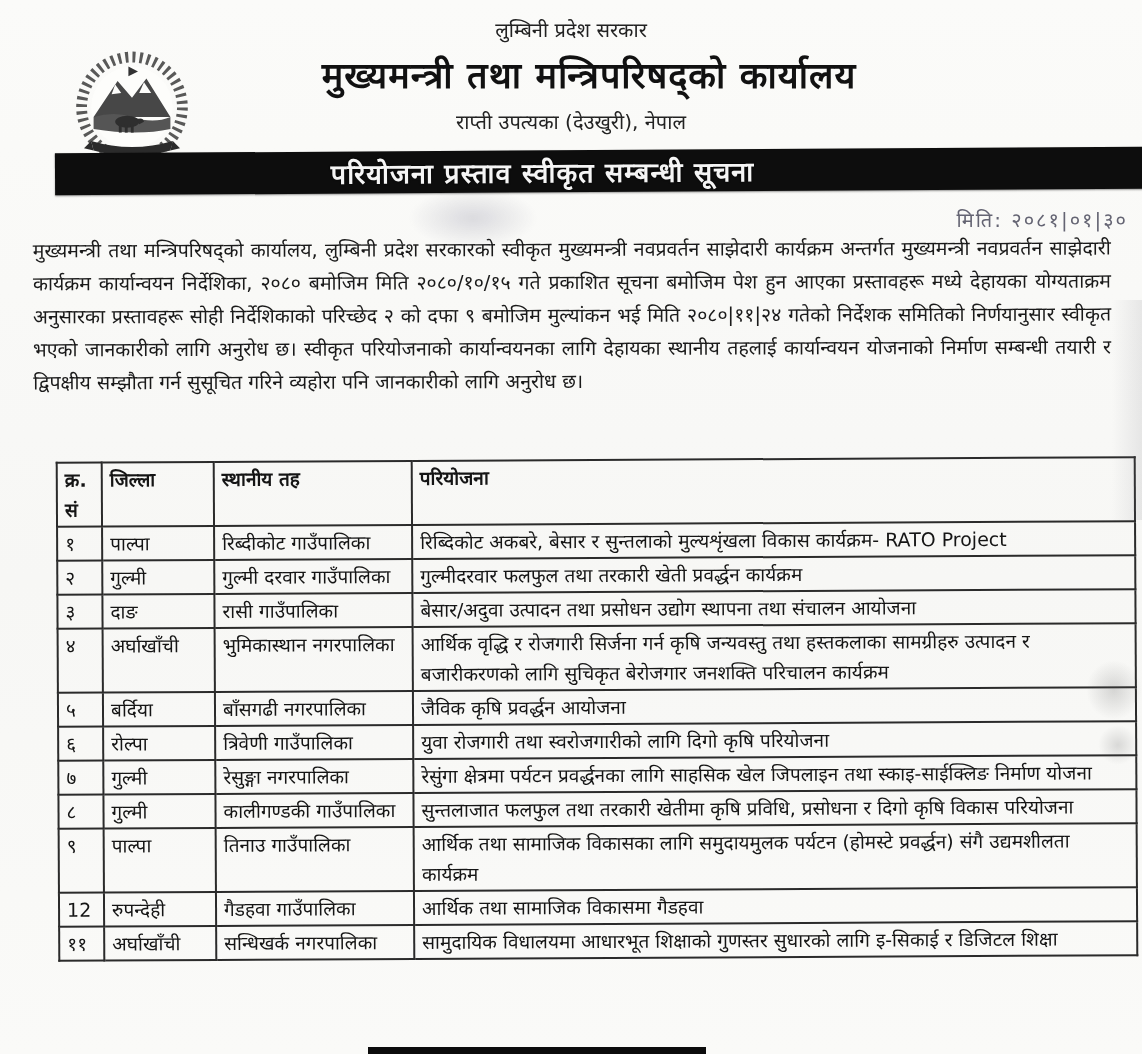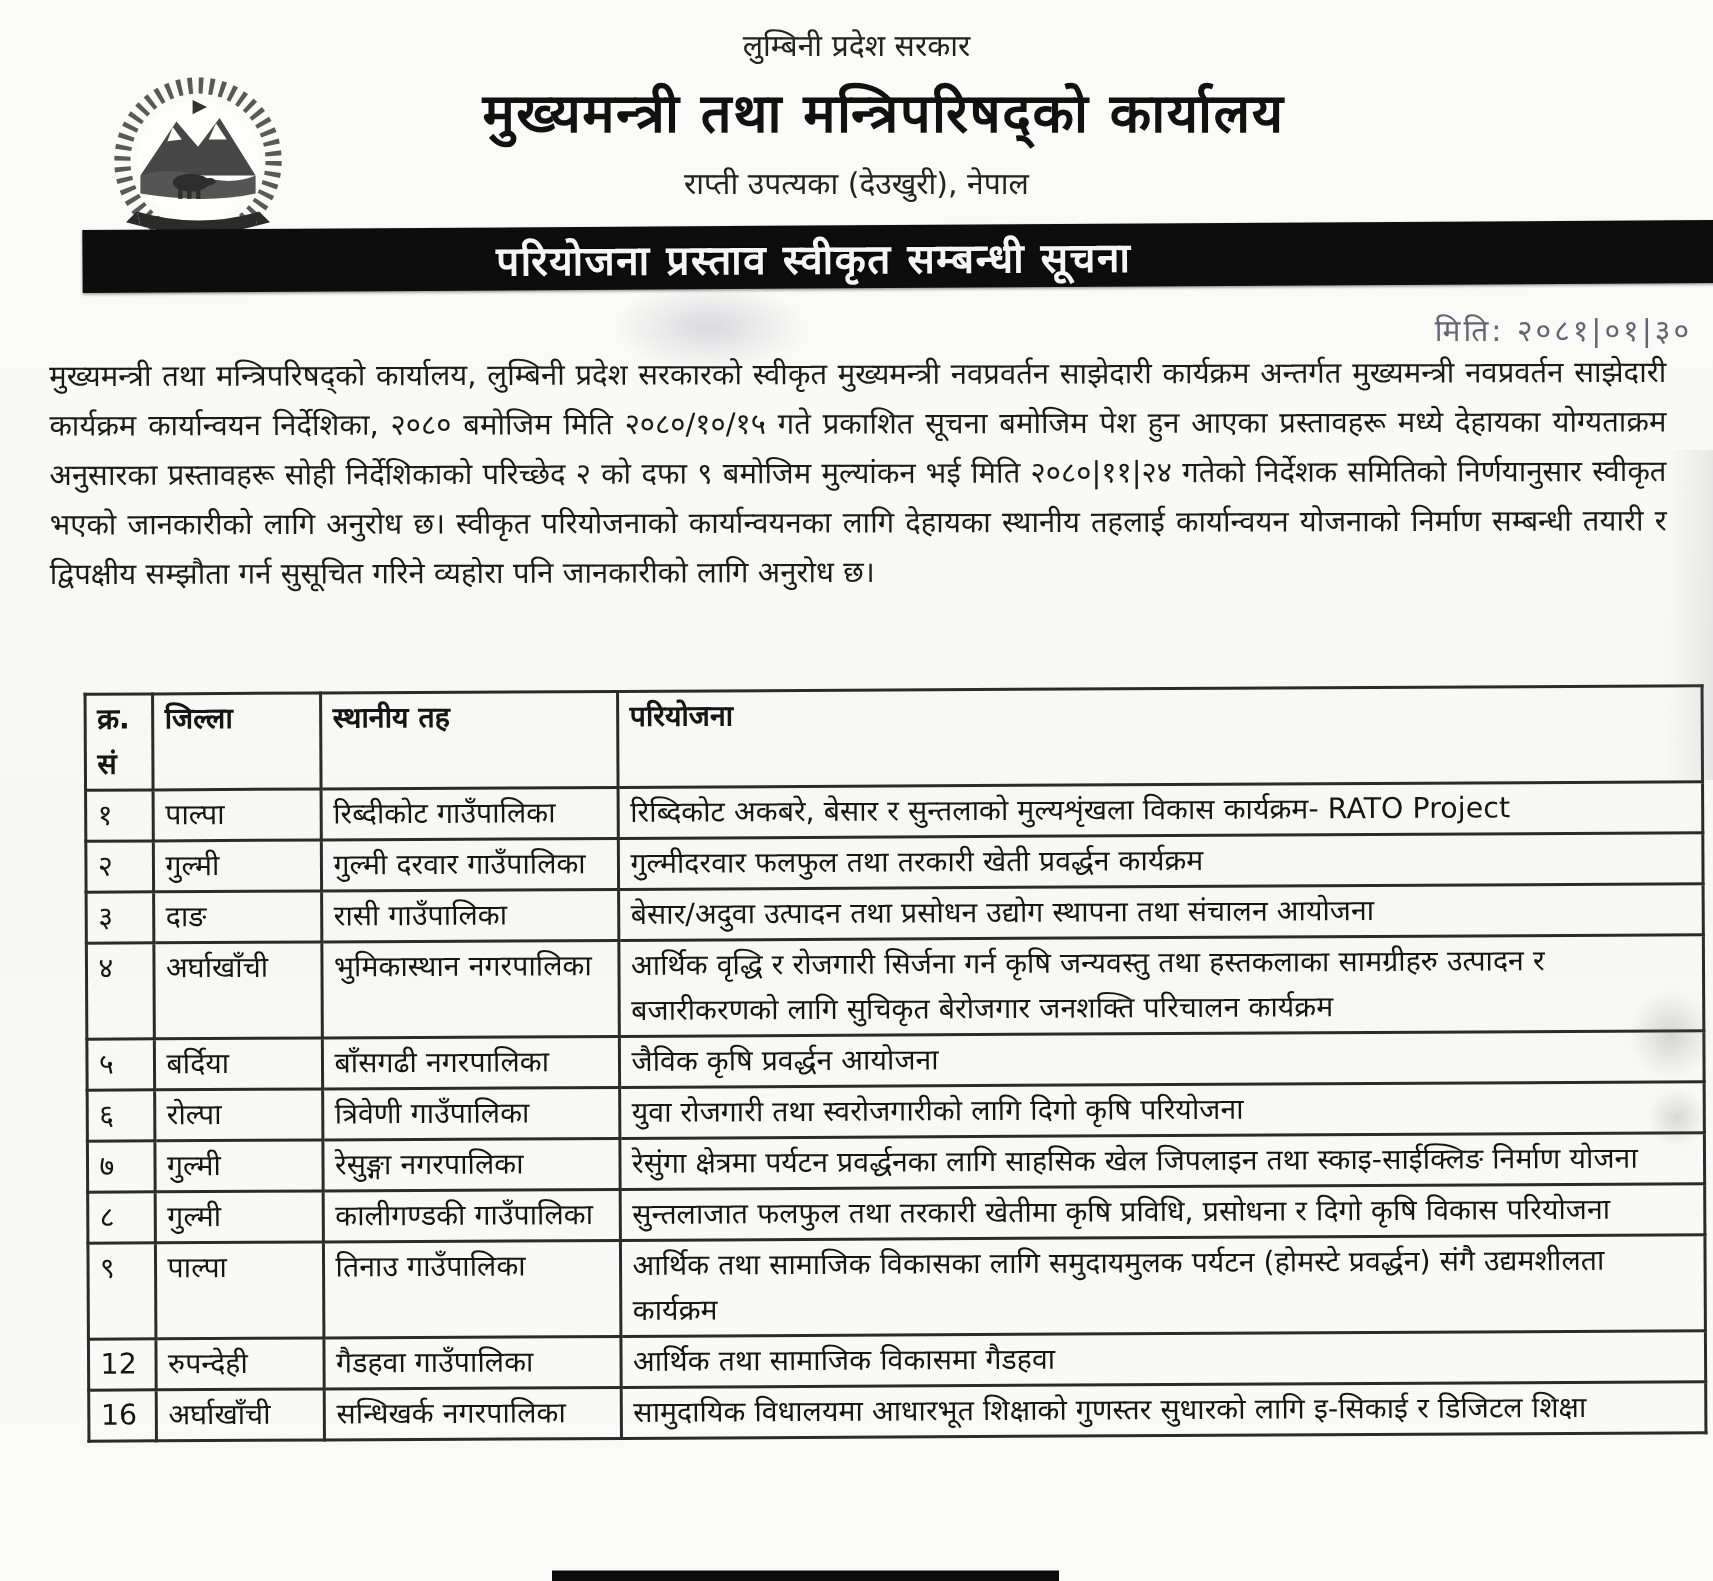--- a/index.html
+++ b/index.html
@@ -214,21 +214,21 @@
         <td>तिनाउ गाउँपालिका</td>
         <td>आर्थिक तथा सामाजिक विकासका लागि समुदायमुलक पर्यटन (होमस्टे प्रवर्द्धन) संगै उद्यमशीलता कार्यक्रम</td>
       </tr>
       <tr>
         <td>12</td>
         <td>रुपन्देही</td>
         <td>गैडहवा गाउँपालिका</td>
         <td>आर्थिक तथा सामाजिक विकासमा गैडहवा</td>
       </tr>
       <tr>
-        <td>16</td>
+        <td>११</td>
         <td>अर्घाखाँची</td>
         <td>सन्धिखर्क नगरपालिका</td>
         <td>सामुदायिक विधालयमा आधारभूत शिक्षाको गुणस्तर सुधारको लागि इ-सिकाई र डिजिटल शिक्षा</td>
       </tr>
     </tbody>
   </table>
 
   <div class="artifact stamp-smudge"></div>
   <div class="artifact edge-smudge-1"></div>
   <div class="artifact edge-smudge-2"></div>

